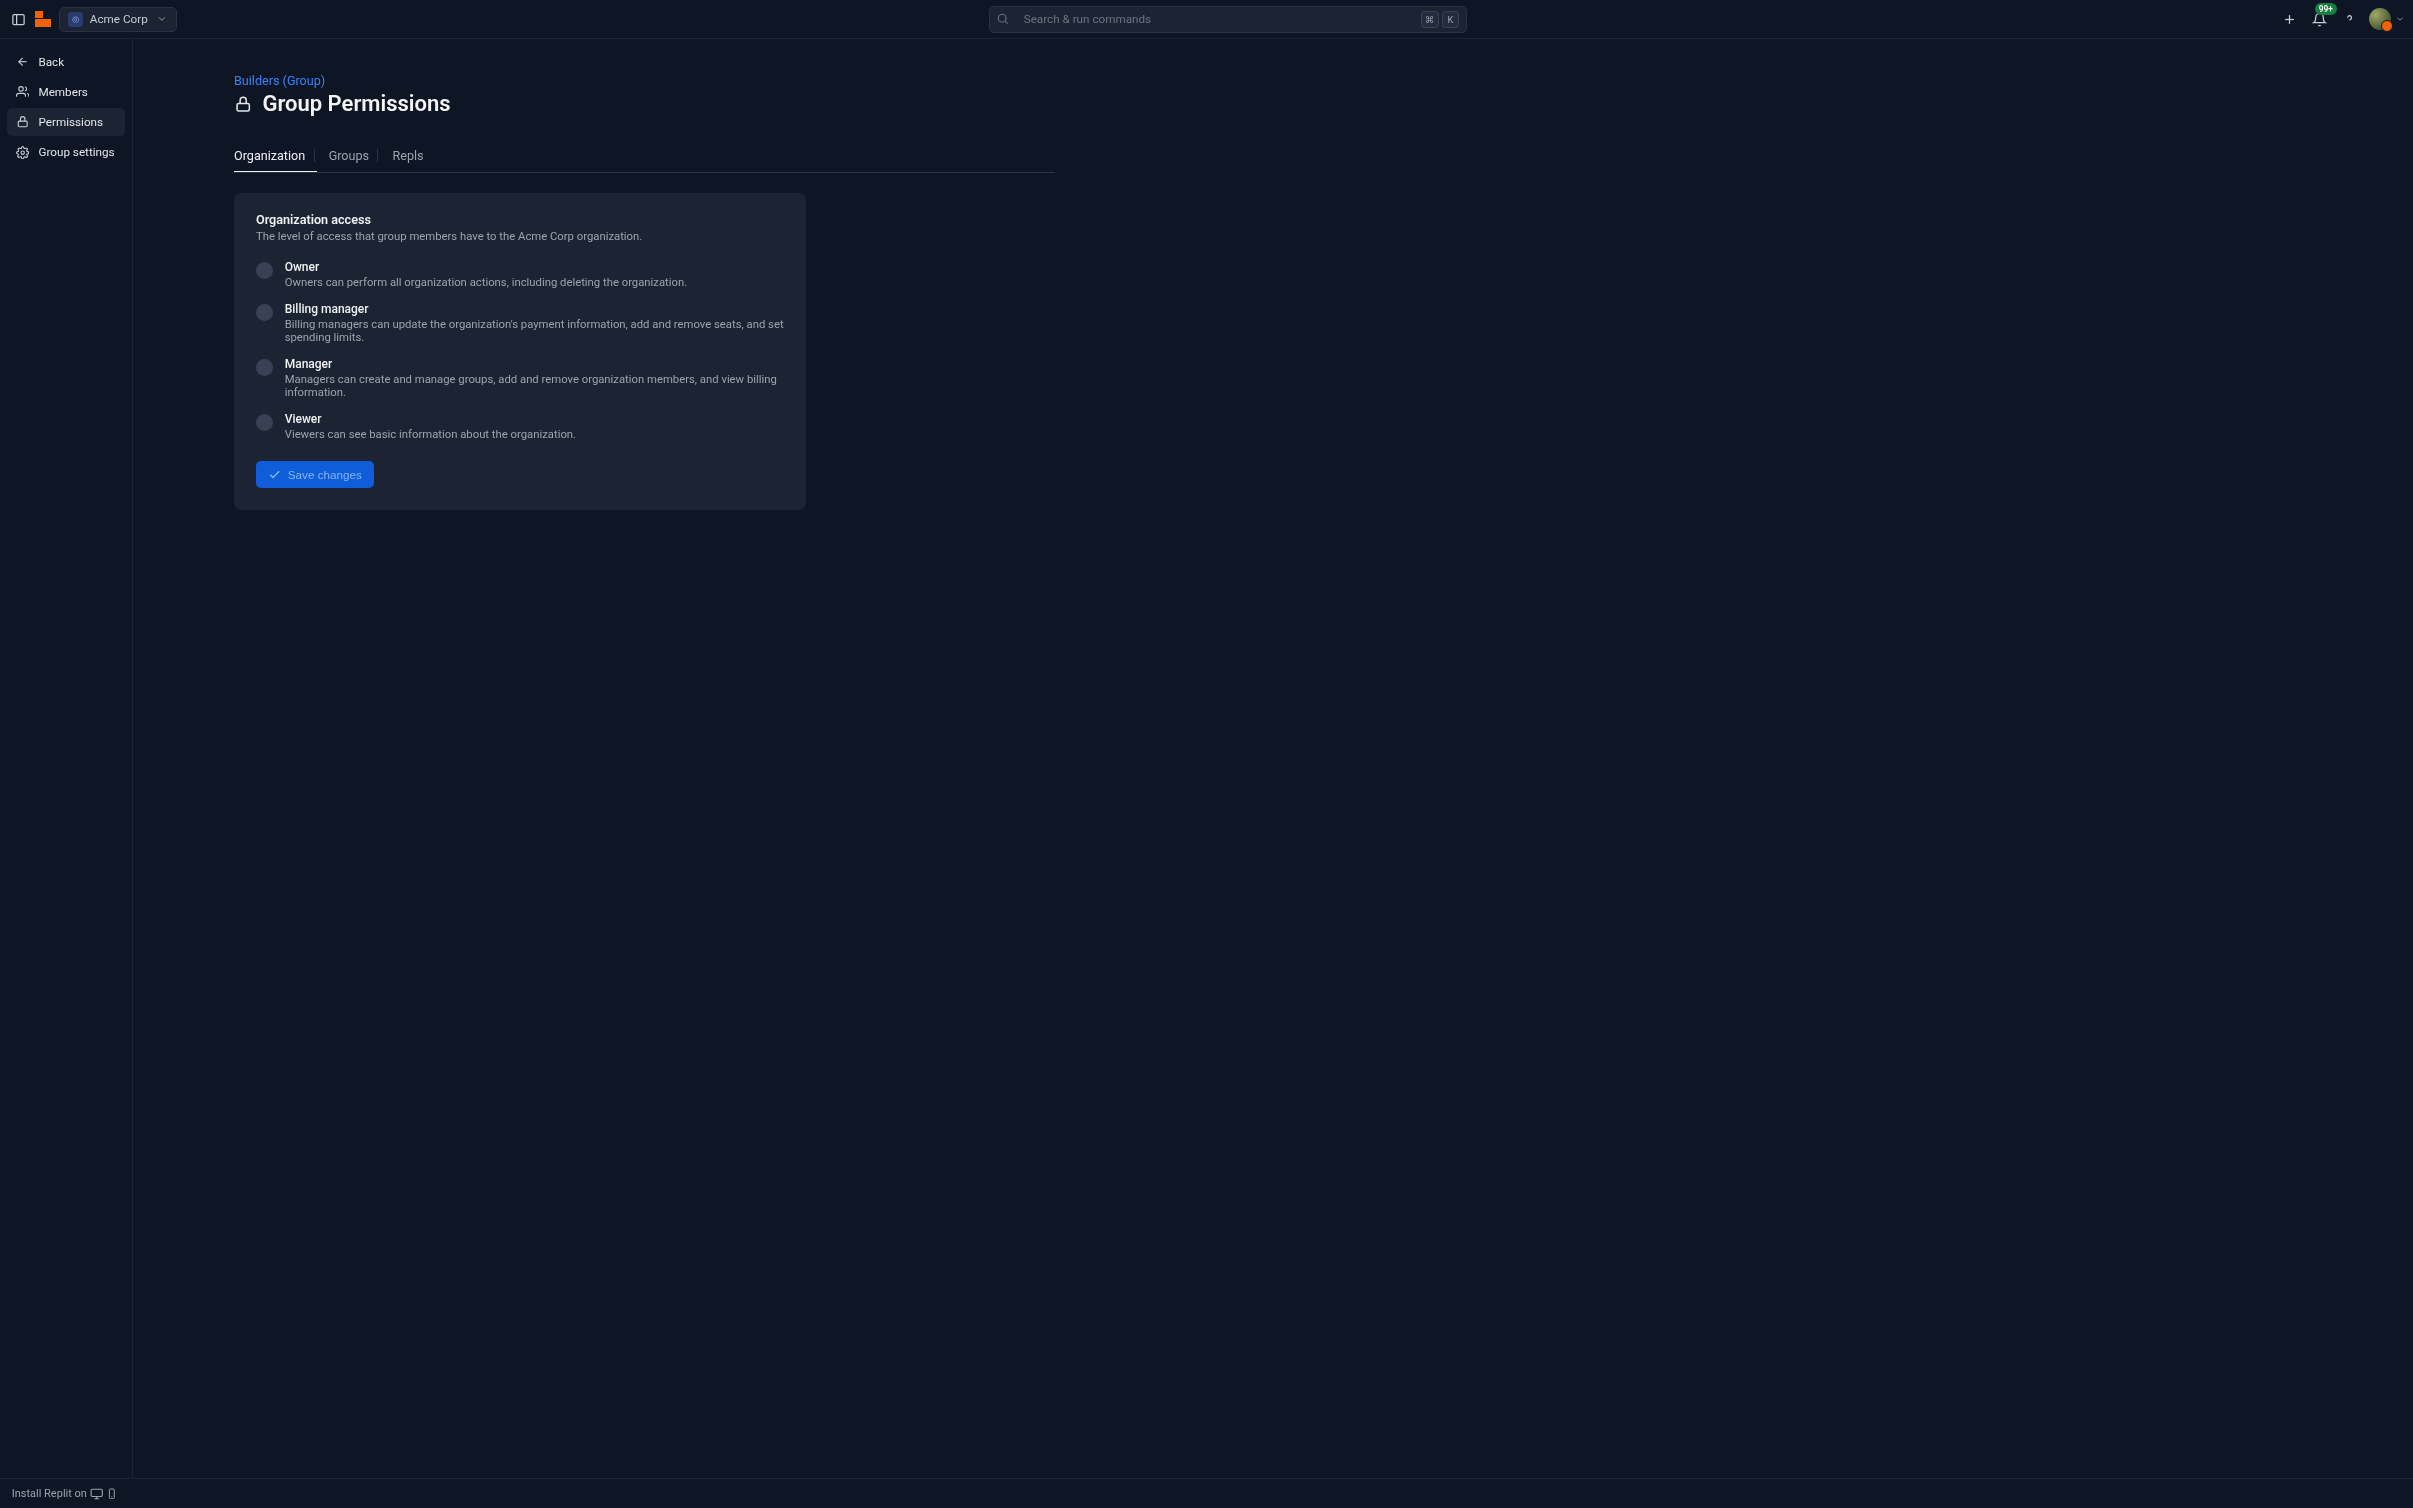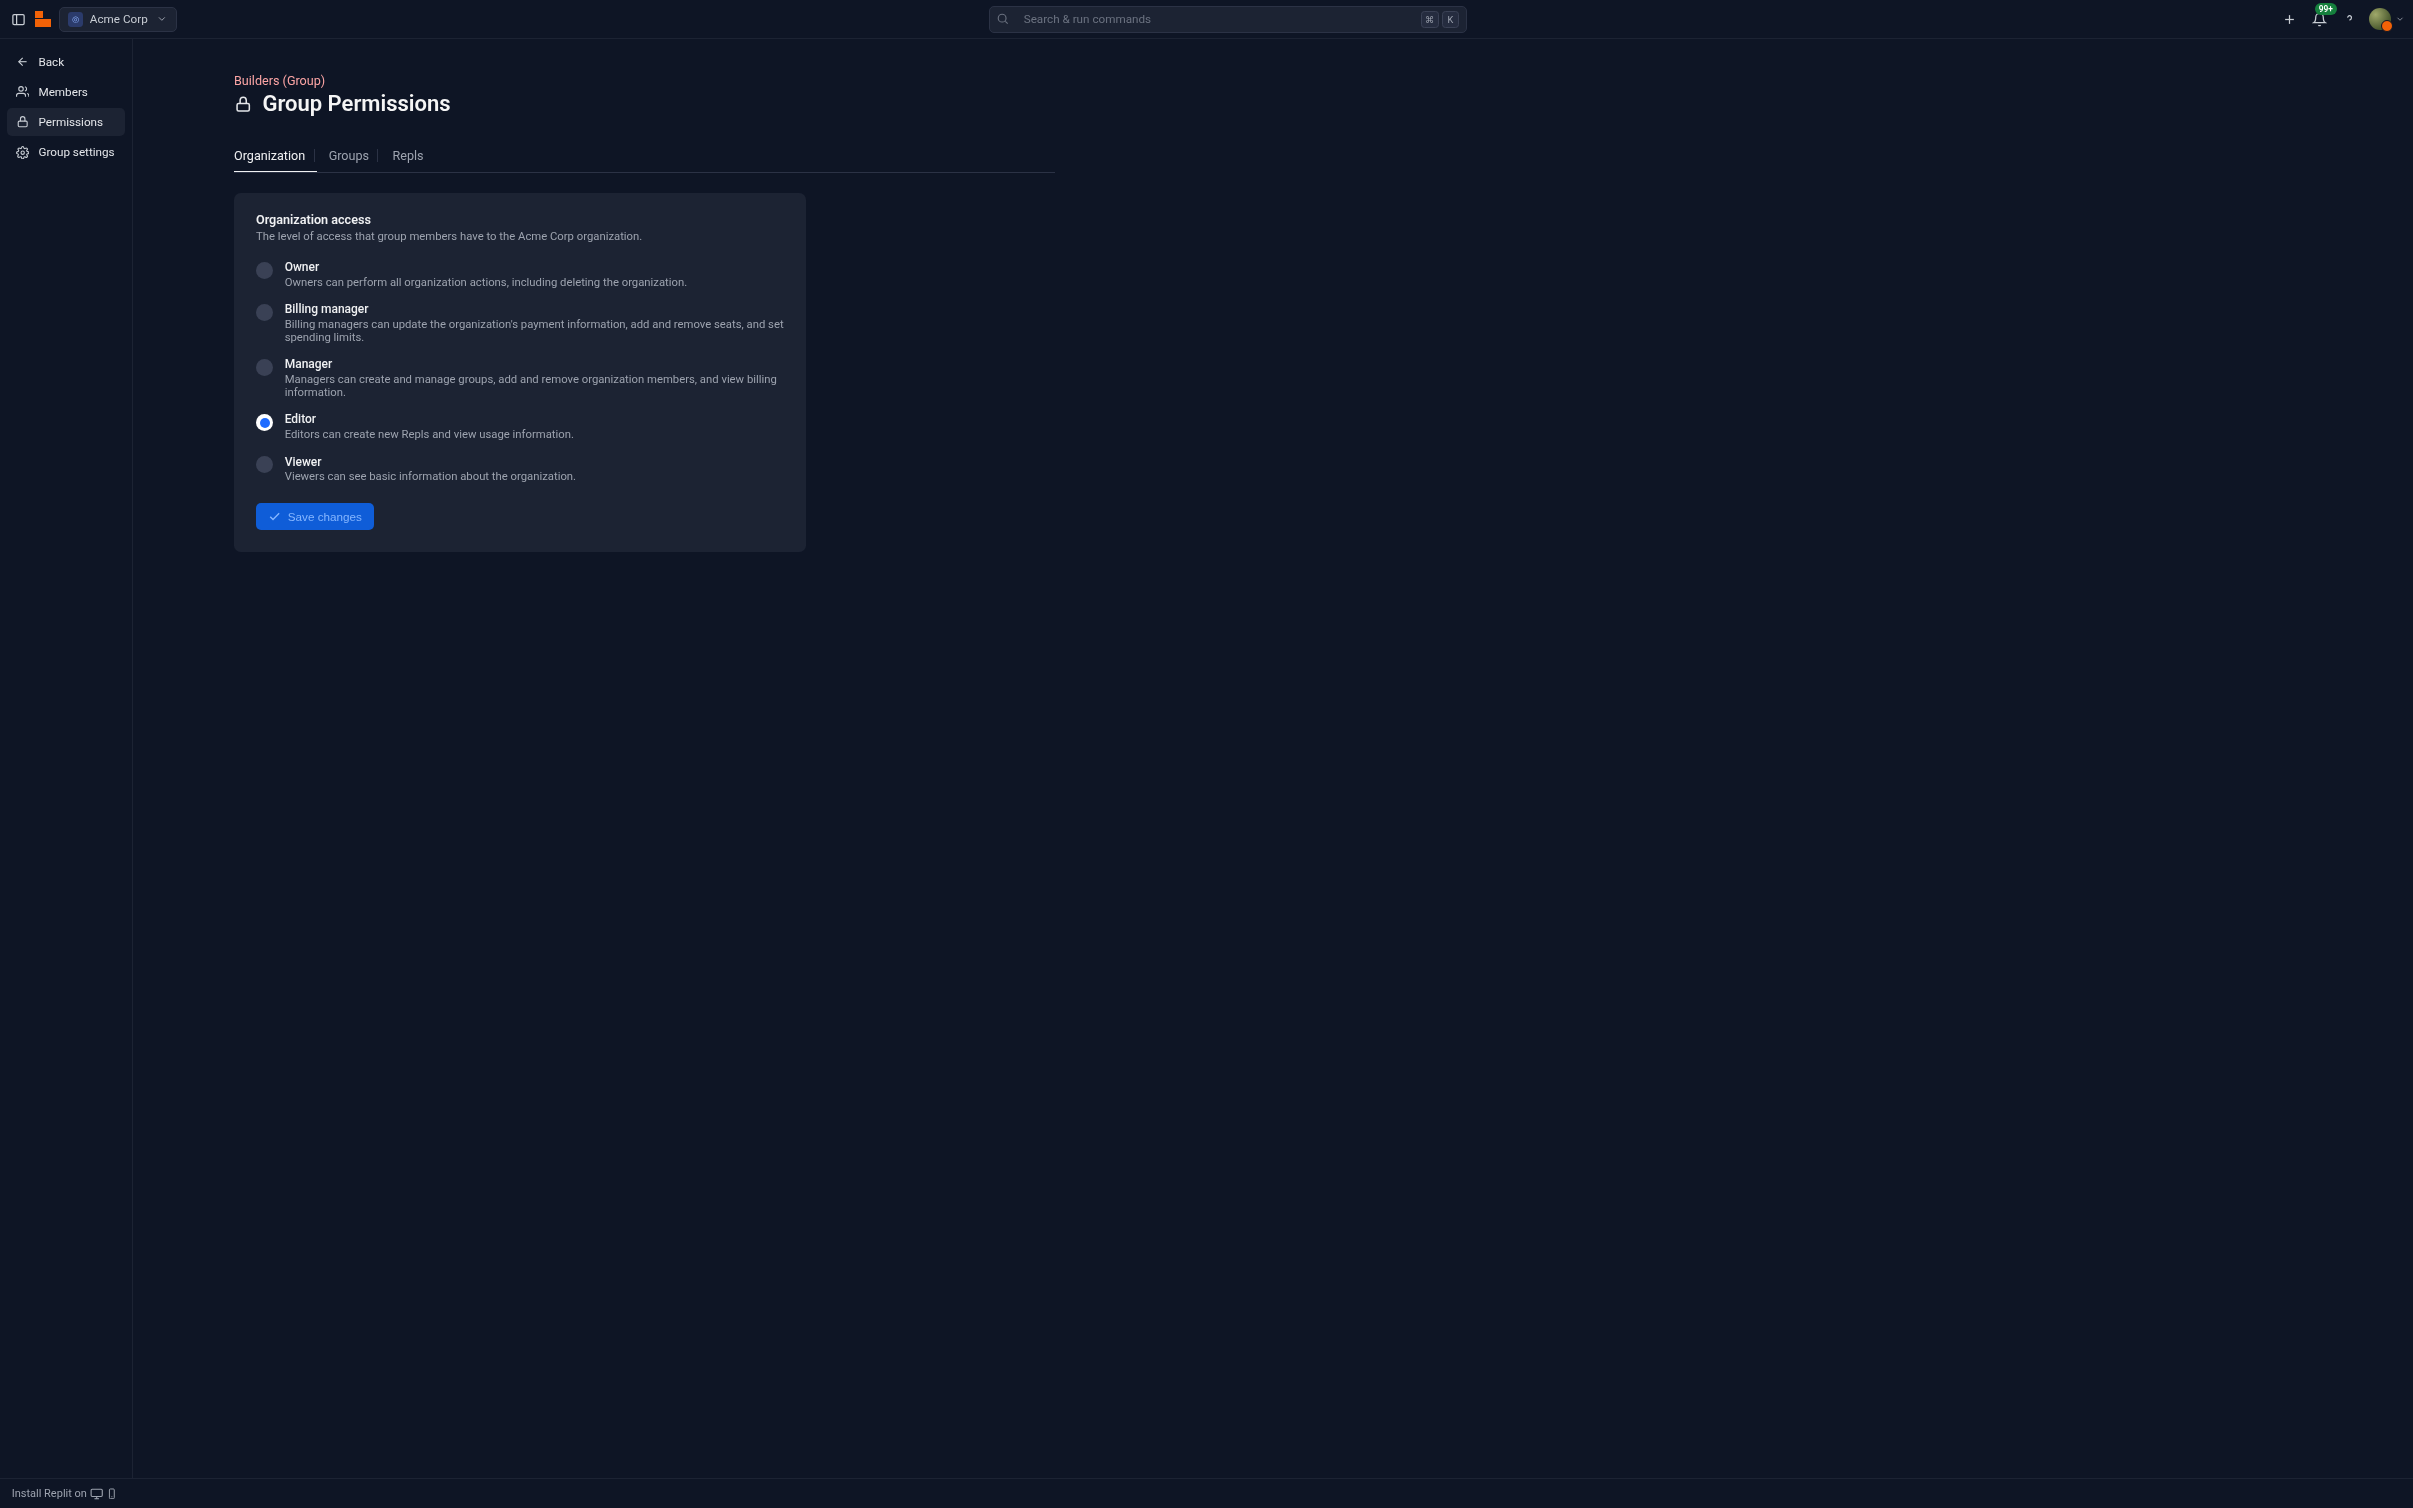--- a/index.html
+++ b/index.html
@@ -144,21 +144,21 @@
   .side-item.active { background: #1c2333; }
   .side-item .ico { width: 15px; display:flex; justify-content:center; color:#c8cdd4; }
 
   .main {
     flex: 1;
     overflow: auto;
     padding: 34px 0 50px 101px;
   }
   .content { max-width: 821px; }
 
-  .breadcrumb { color: #fca5a5; font-size: 12.6px; margin-bottom: 3.4px; }
+  .breadcrumb { color: #3b82f6; font-size: 12.6px; margin-bottom: 3.4px; }
   .page-title {
     display: flex; align-items: center; gap: 10px;
     font-size: 22px; font-weight: 600; color: #f5f5f5;
     margin-bottom: 25px;
   }
   .page-title .lock { color: #e4e6ea; }
 
   .tabs {
     display: flex; align-items: center;
     border-bottom: 0.8px solid #2b3245;
@@ -396,27 +396,20 @@
             </div>
           </div>
           <div class="radio-item">
             <div class="radio"></div>
             <div>
               <div class="rt">Manager</div>
               <div class="rd">Managers can create and manage groups, add and remove organization members, and view billing information.</div>
             </div>
           </div>
           <div class="radio-item">
-            <div class="radio selected"></div>
-            <div>
-              <div class="rt">Editor</div>
-              <div class="rd">Editors can create new Repls and view usage information.</div>
-            </div>
-          </div>
-          <div class="radio-item">
             <div class="radio"></div>
             <div>
               <div class="rt">Viewer</div>
               <div class="rd">Viewers can see basic information about the organization.</div>
             </div>
           </div>
         </div>
 
         <button class="save-btn">
           <svg width="13.4" height="13.4" viewBox="0 0 24 24" fill="none" stroke-width="2.5">

